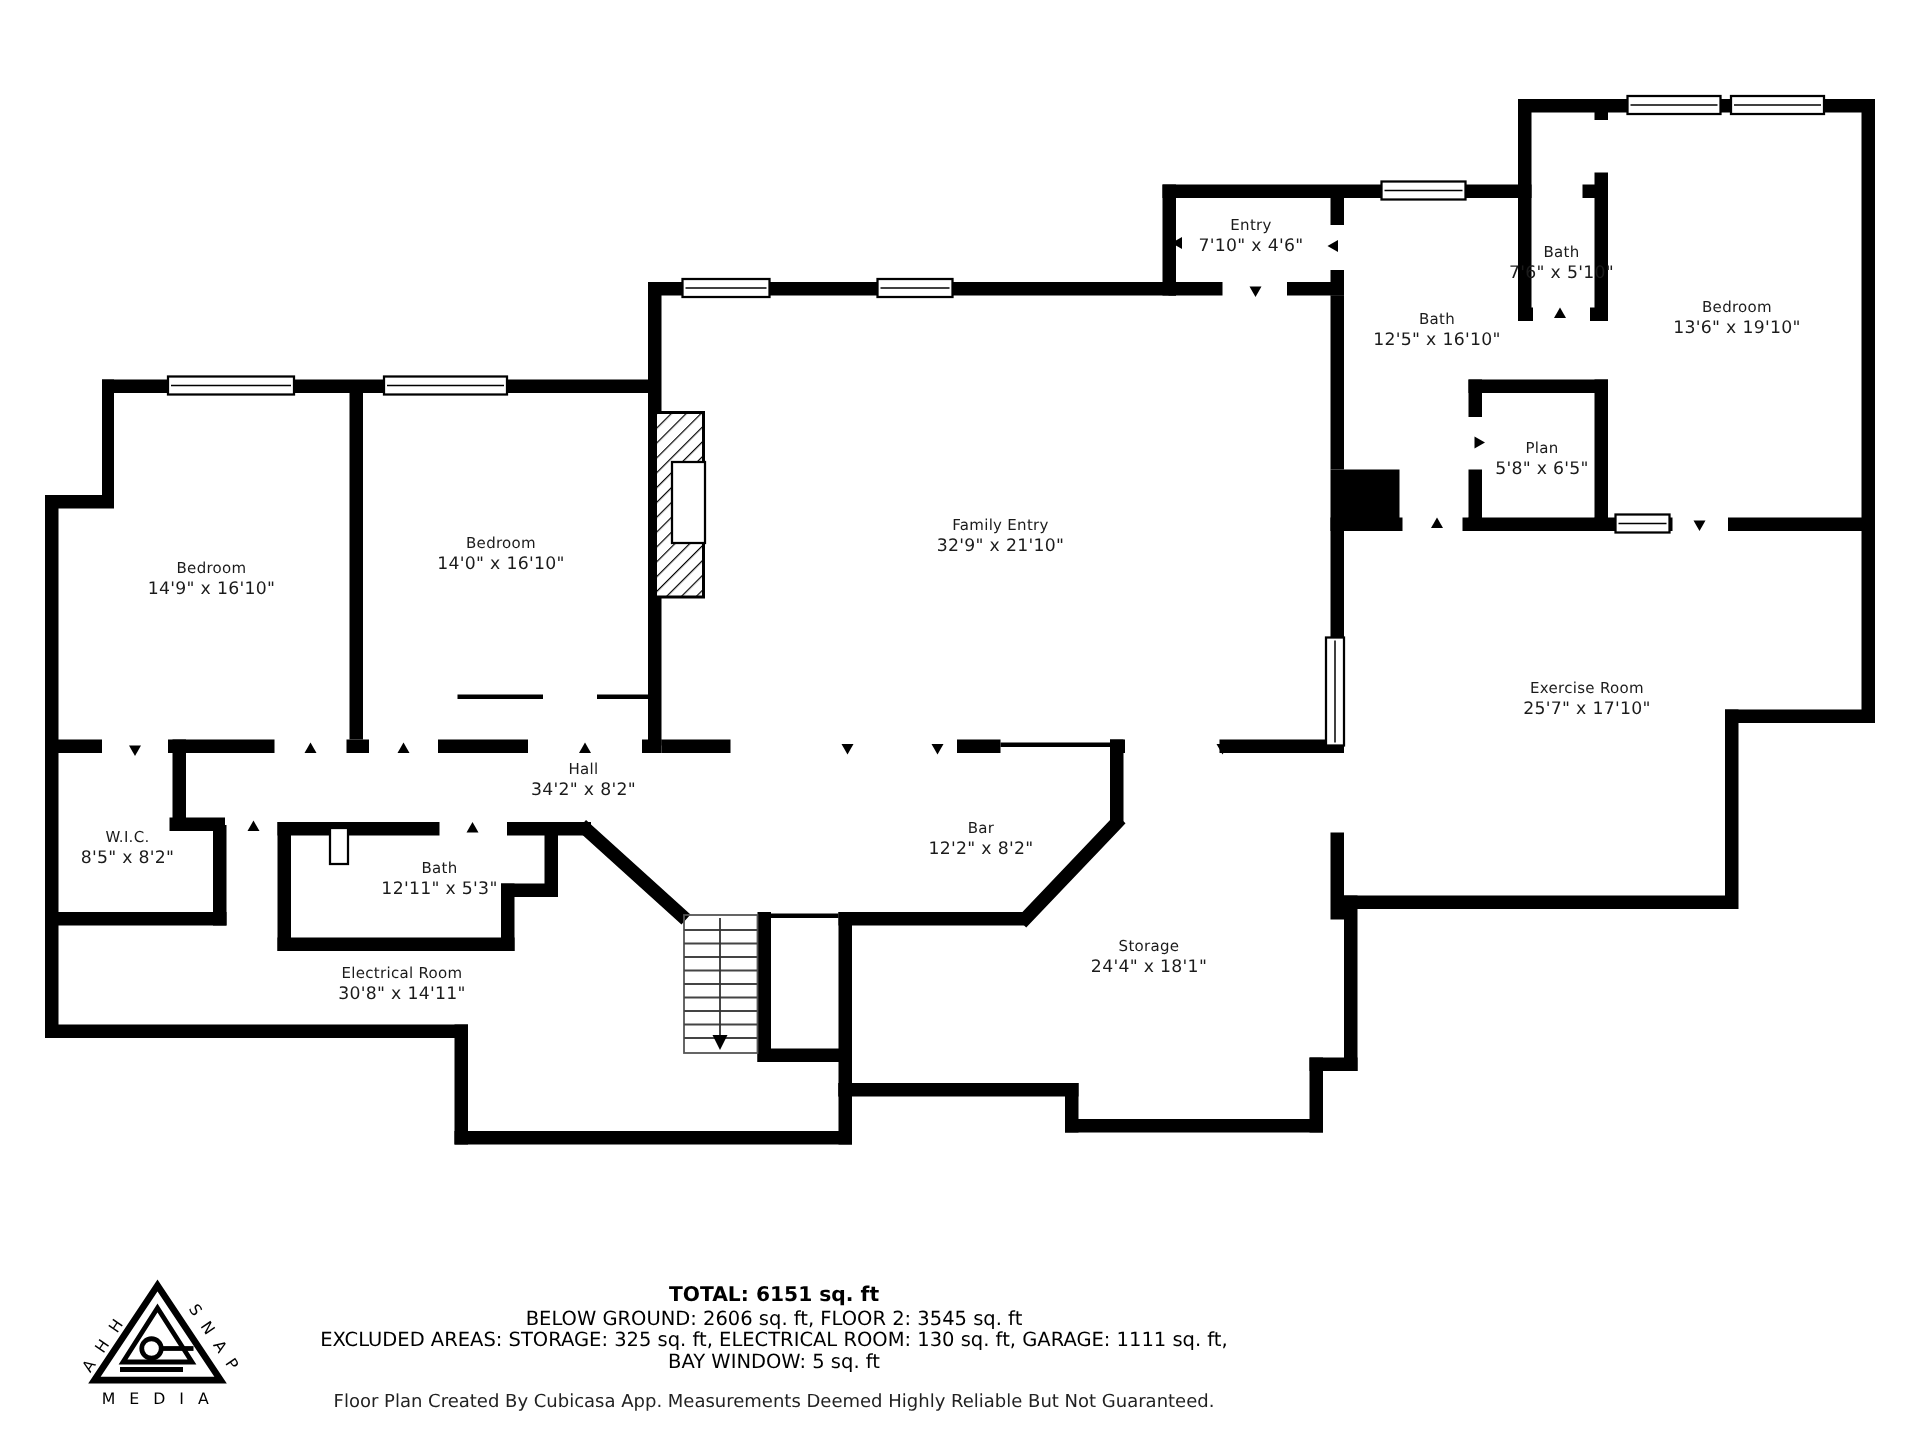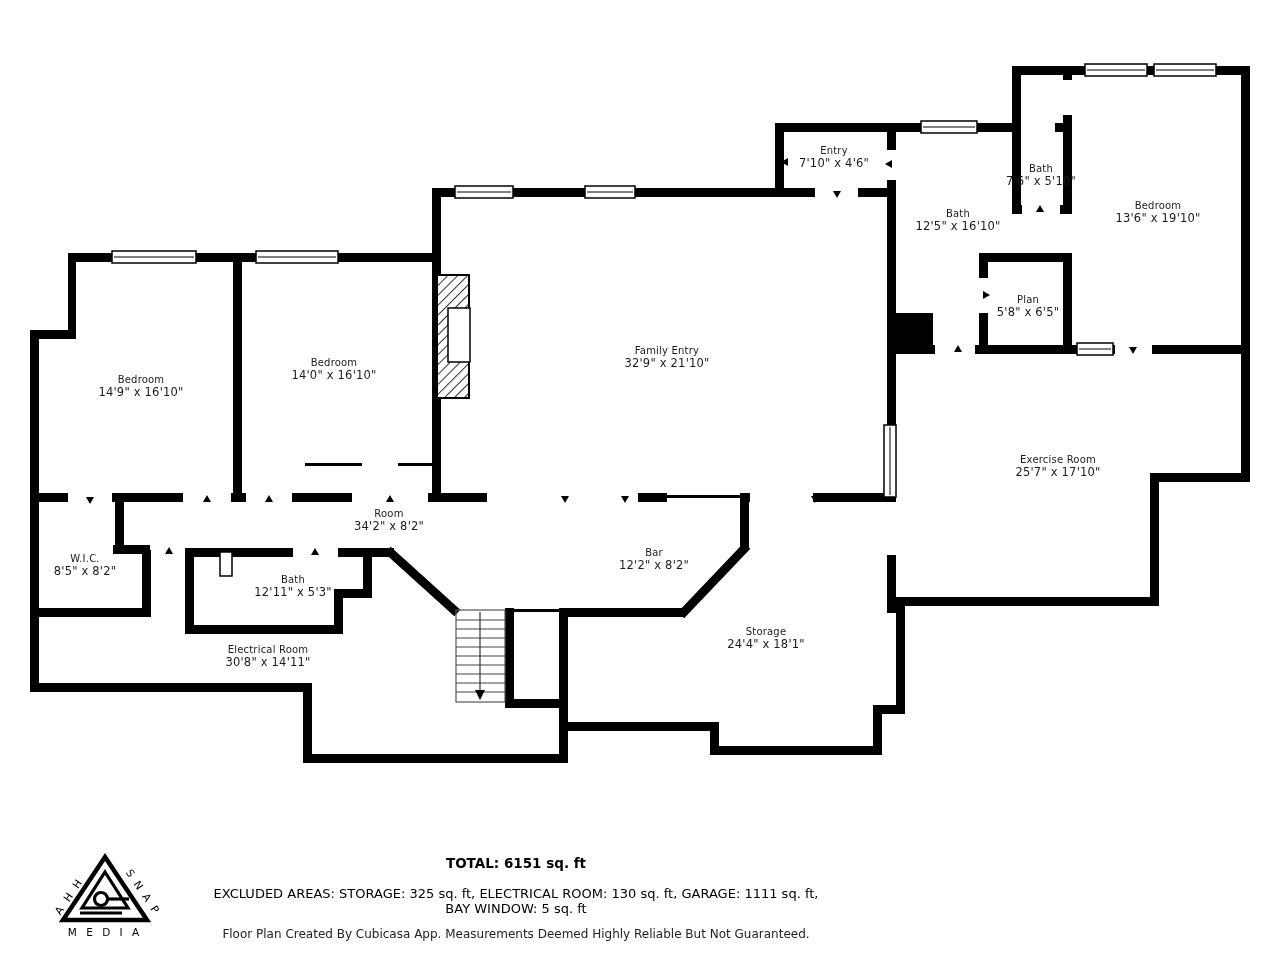--- a/index.html
+++ b/index.html
@@ -238,21 +238,21 @@
 </div>
 <div class="room" style="left:334px;top:370px">
   <div class="rname">Bedroom</div>
   <div class="rdims">14'0" x 16'10"</div>
 </div>
 <div class="room" style="left:1058px;top:467px">
   <div class="rname">Exercise Room</div>
   <div class="rdims">25'7" x 17'10"</div>
 </div>
 <div class="room" style="left:389px;top:521px">
-  <div class="rname">Room</div>
+  <div class="rname">Hall</div>
   <div class="rdims">34'2" x 8'2"</div>
 </div>
 <div class="room" style="left:85px;top:566px">
   <div class="rname">W.I.C.</div>
   <div class="rdims">8'5" x 8'2"</div>
 </div>
 <div class="room" style="left:293px;top:587px">
   <div class="rname">Bath</div>
   <div class="rdims">12'11" x 5'3"</div>
 </div>
@@ -263,17 +263,18 @@
 <div class="room" style="left:766px;top:639px">
   <div class="rname">Storage</div>
   <div class="rdims">24'4" x 18'1"</div>
 </div>
 <div class="room" style="left:268px;top:657px">
   <div class="rname">Electrical Room</div>
   <div class="rdims">30'8" x 14'11"</div>
 </div>
 
 <div class="footer-line f-total">TOTAL: 6151 sq. ft</div>
+<div class="footer-line f-l2">BELOW GROUND: 2606 sq. ft, FLOOR 2: 3545 sq. ft</div>
 <div class="footer-line f-l3">EXCLUDED AREAS: STORAGE: 325 sq. ft, ELECTRICAL ROOM: 130 sq. ft, GARAGE: 1111 sq. ft,</div>
 <div class="footer-line f-l4">BAY WINDOW: 5 sq. ft</div>
 <div class="footer-line f-disc">Floor Plan Created By Cubicasa App. Measurements Deemed Highly Reliable But Not Guaranteed.</div>
 
 </div>
 
 </body></html>

